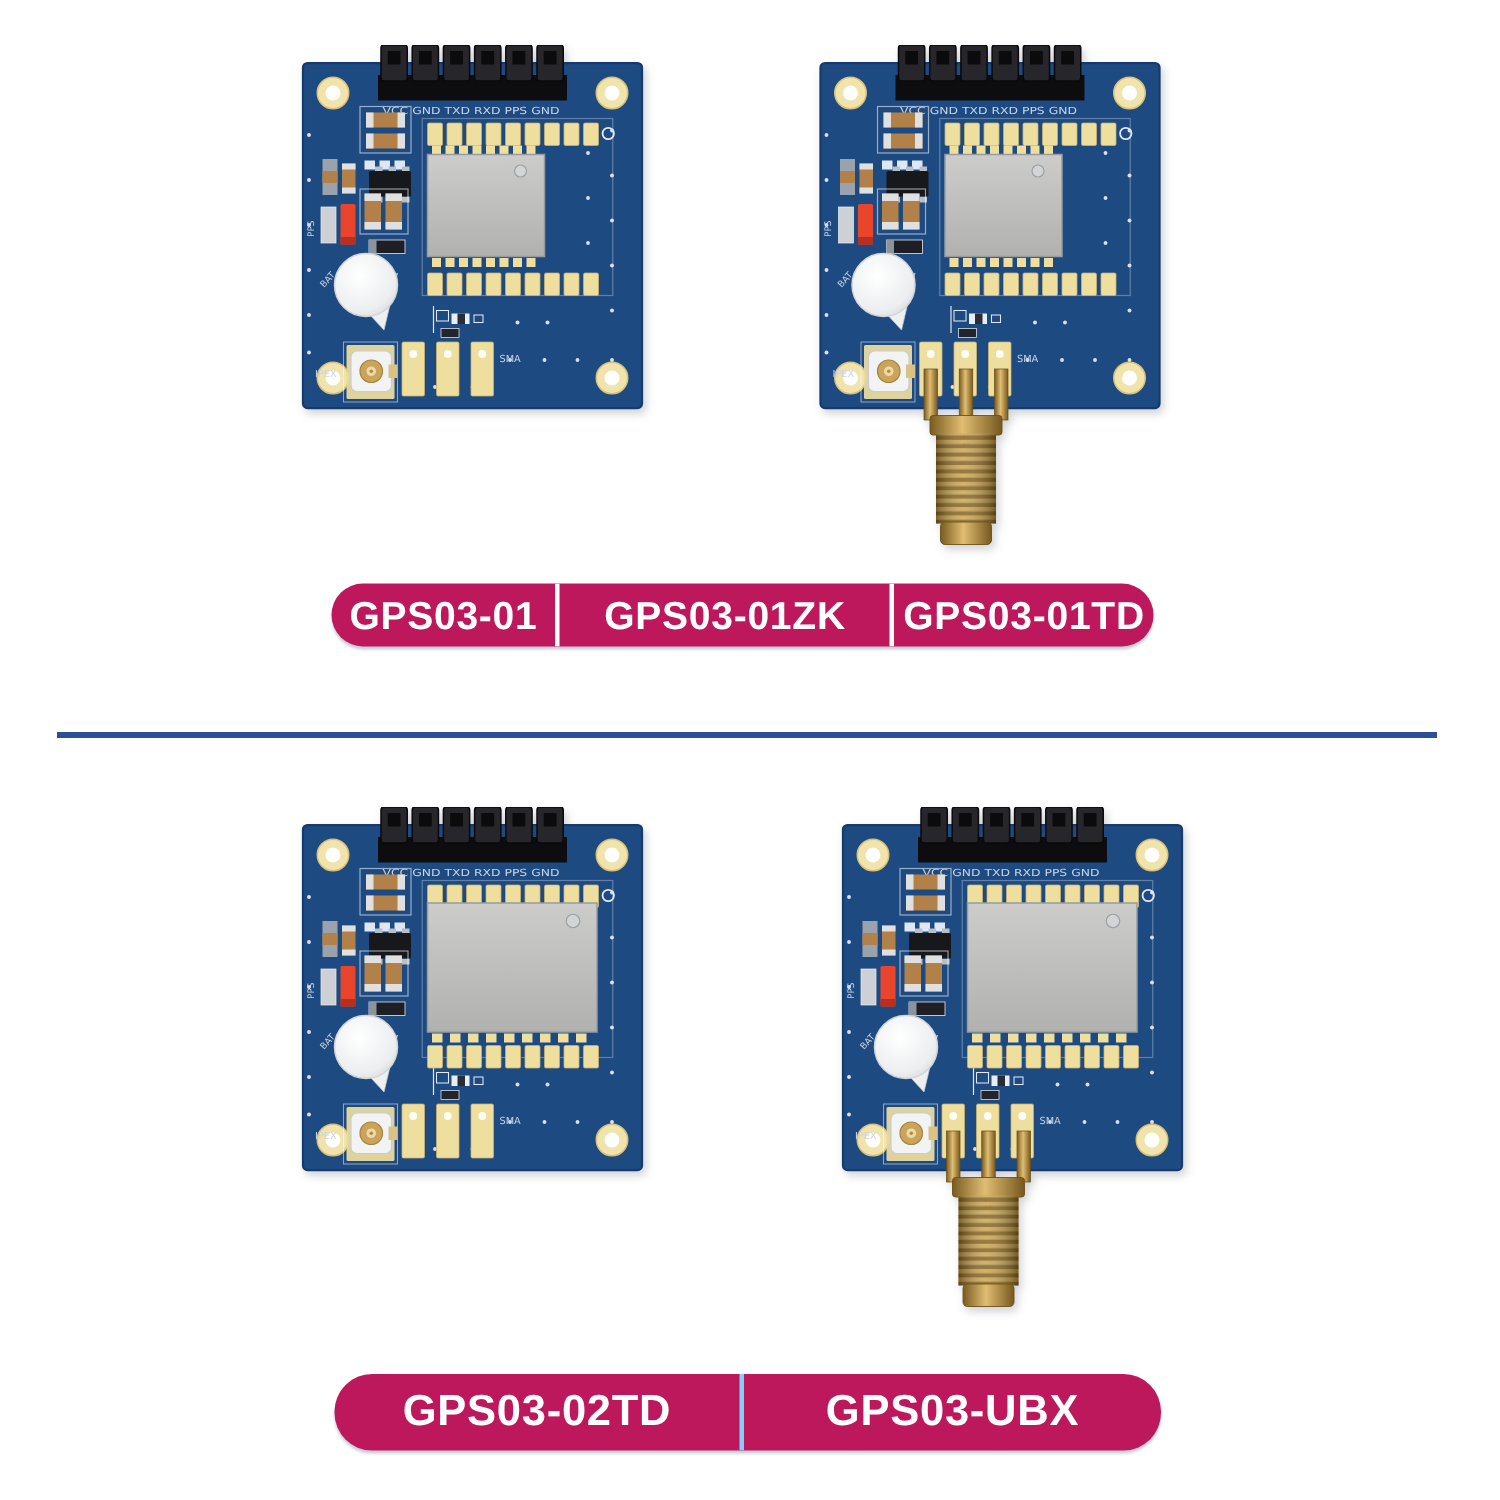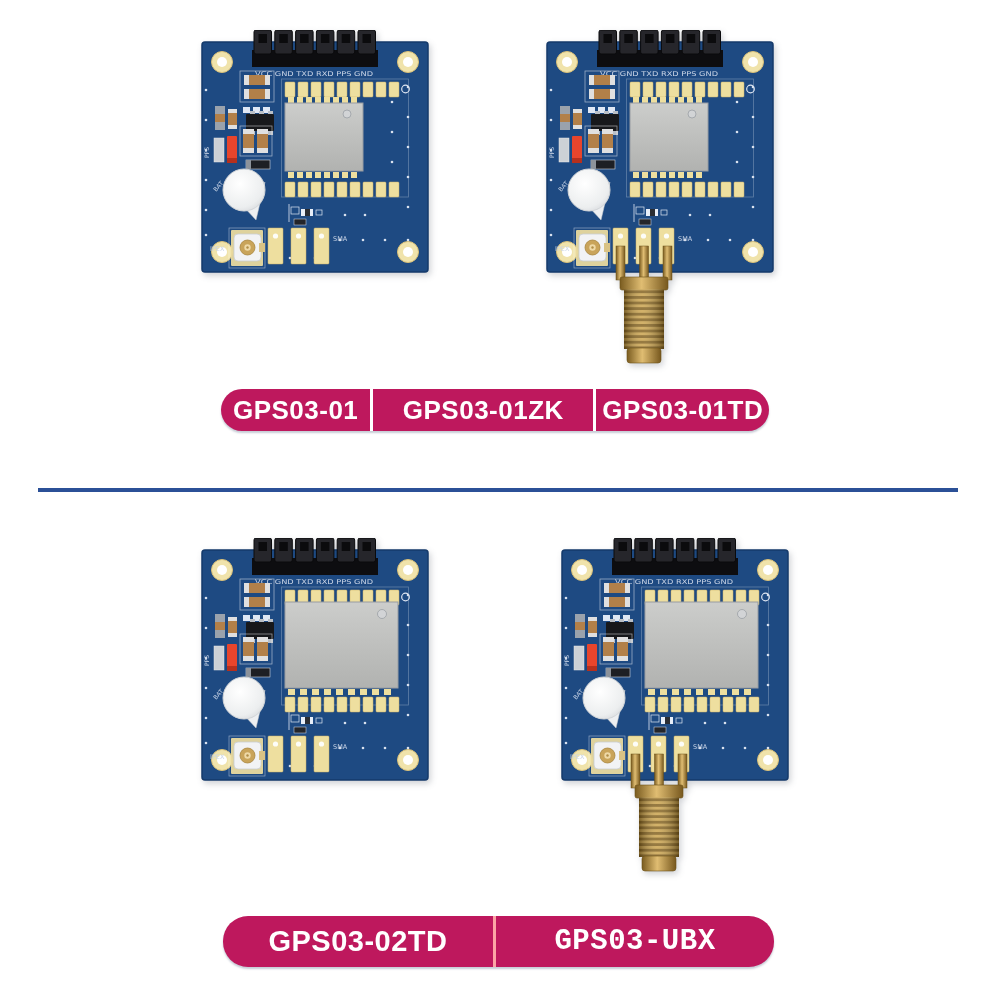--- a/index.html
+++ b/index.html
@@ -30,21 +30,21 @@
     color:#ffffff;font-weight:700;letter-spacing:0.5px;
   }
   .bar-top{left:221px;top:389px;width:548px;height:42px;border-radius:21px;}
   .bar-top .seg{font-size:26px;}
   .bar-top .s1{width:160px;}
   .bar-top .s2{width:239px;border-left:3px solid #ffffff;}
   .bar-top .s3{width:188px;border-left:3px solid #ffffff;}
   .bar-bottom{left:223px;top:899px;width:551px;height:51px;border-radius:25px;margin-top:17px;}
   .bar-bottom .seg{font-size:29px;}
   .bar-bottom .s1{width:270px;}
-  .bar-bottom .s2{width:281px;border-left:3px solid #fca5a5;font-family:Liberation Mono, monospace;}
+  .bar-bottom .s2{width:281px;border-left:3px solid #7dd3fc;}
   .divider{
     position:absolute;left:38px;top:488px;width:920px;height:4px;
     background:#2b5097;
   }
   .defs-holder{position:absolute;width:0;height:0;overflow:hidden;}
 </style>
 </head>
 <body>
 
 <div class="canvas">

